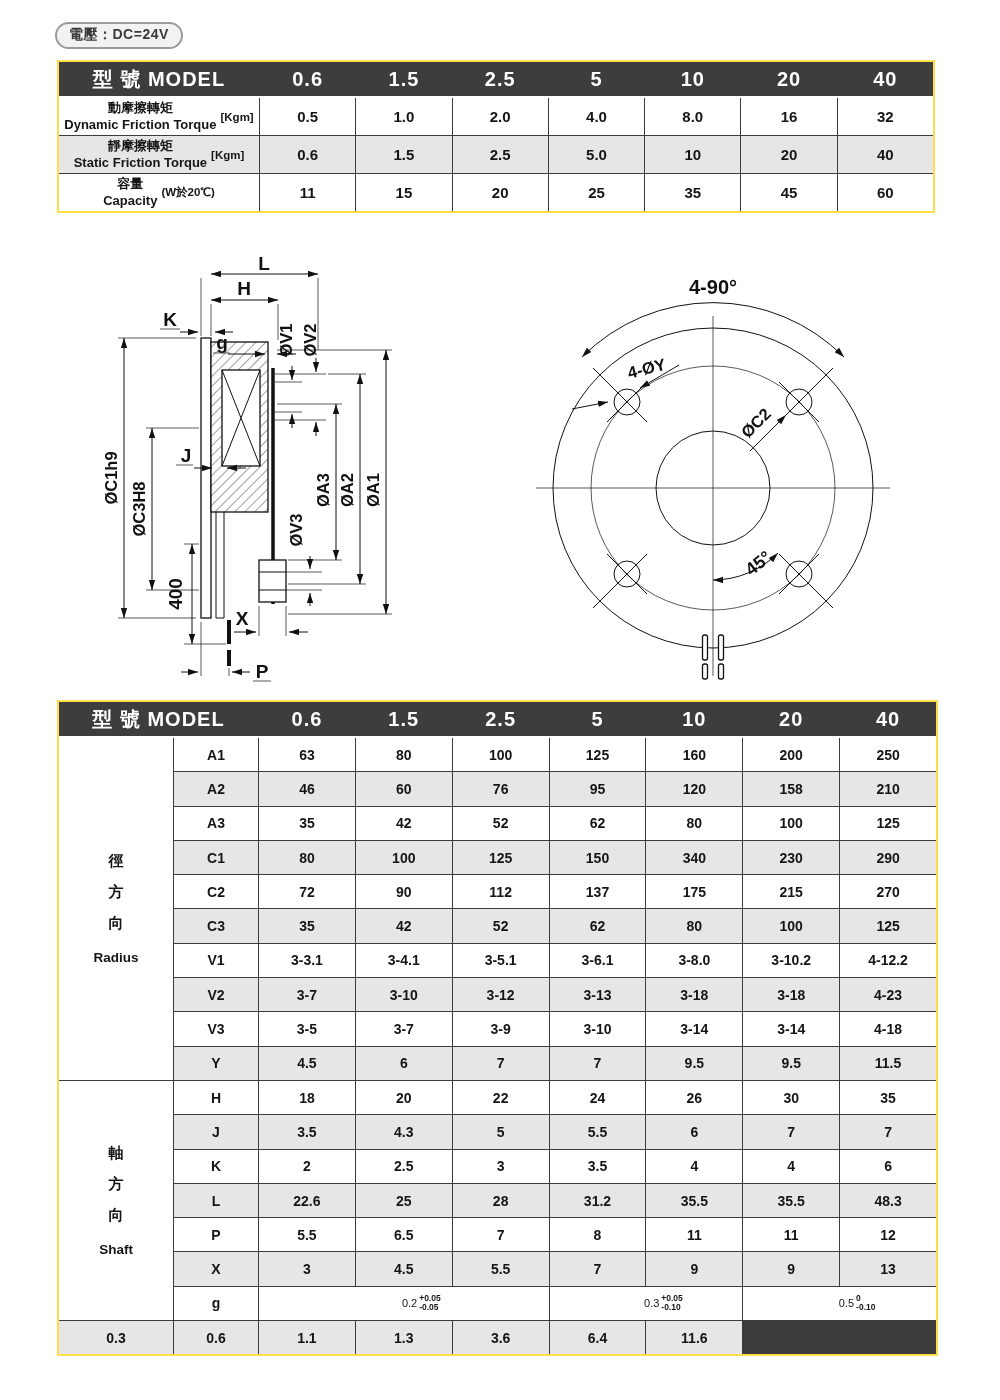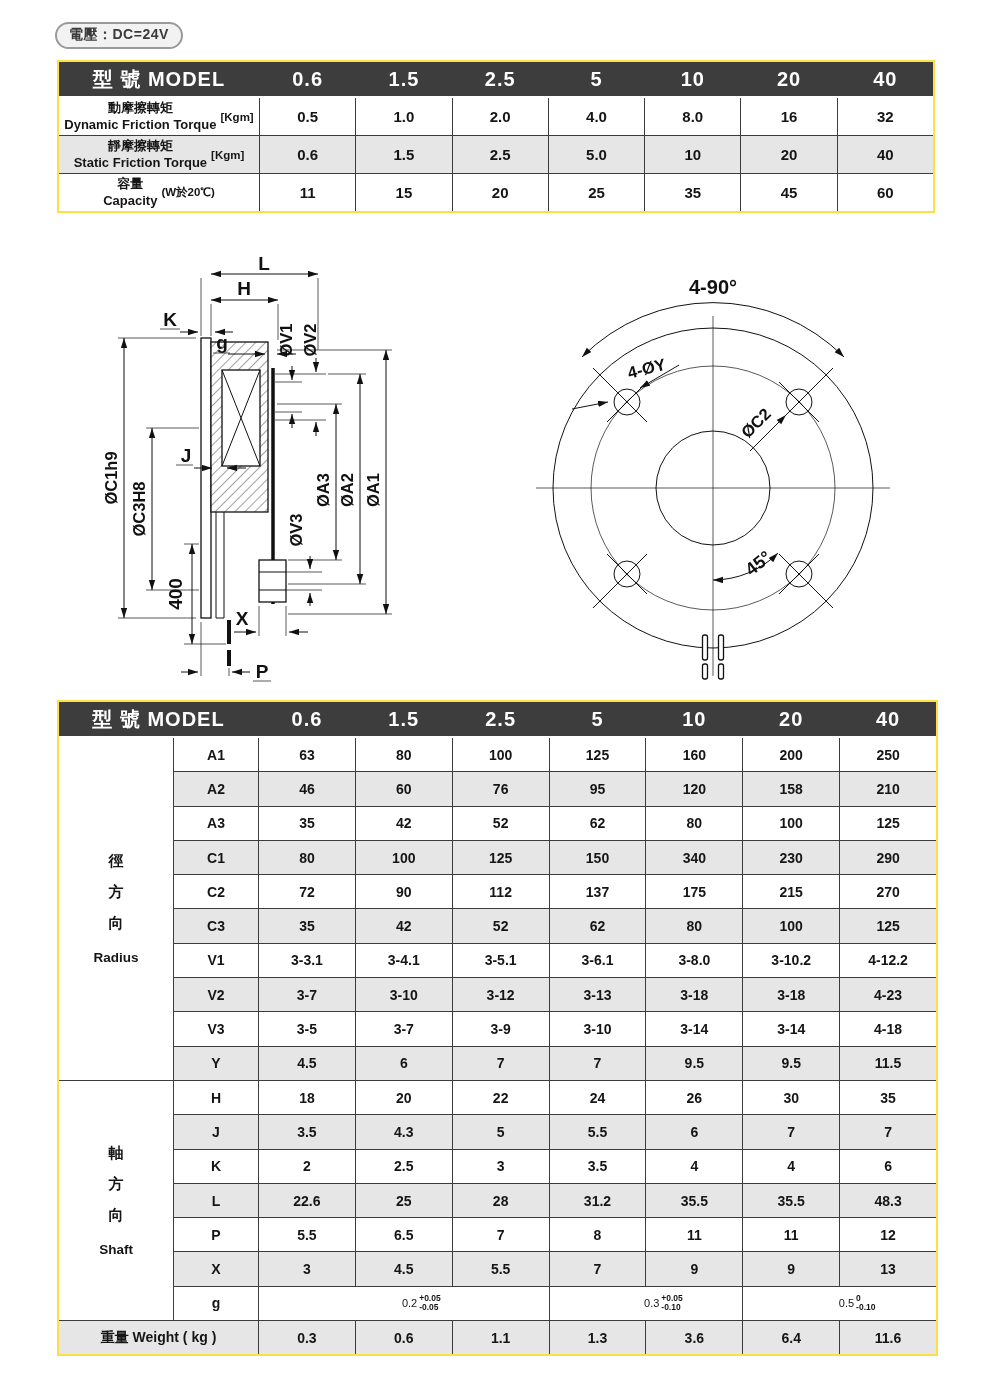--- a/index.html
+++ b/index.html
@@ -426,21 +426,20 @@
             <span>-0.10</span>
           </span>
         </div>
       <div class="c cs2">
           <span class="tv">0.5</span>
           <span class="tt">
             <span>0</span>
             <span>-0.10</span>
           </span>
         </div>
-      <div class="c a wlbl cs2">重量 Weight ( kg )</div>
       <div class="c a">0.3</div>
         <div class="c a">0.6</div>
         <div class="c a">1.1</div>
         <div class="c a">1.3</div>
         <div class="c a">3.6</div>
         <div class="c a">6.4</div>
         <div class="c a">11.6</div>
     </div>
   </div>
 

